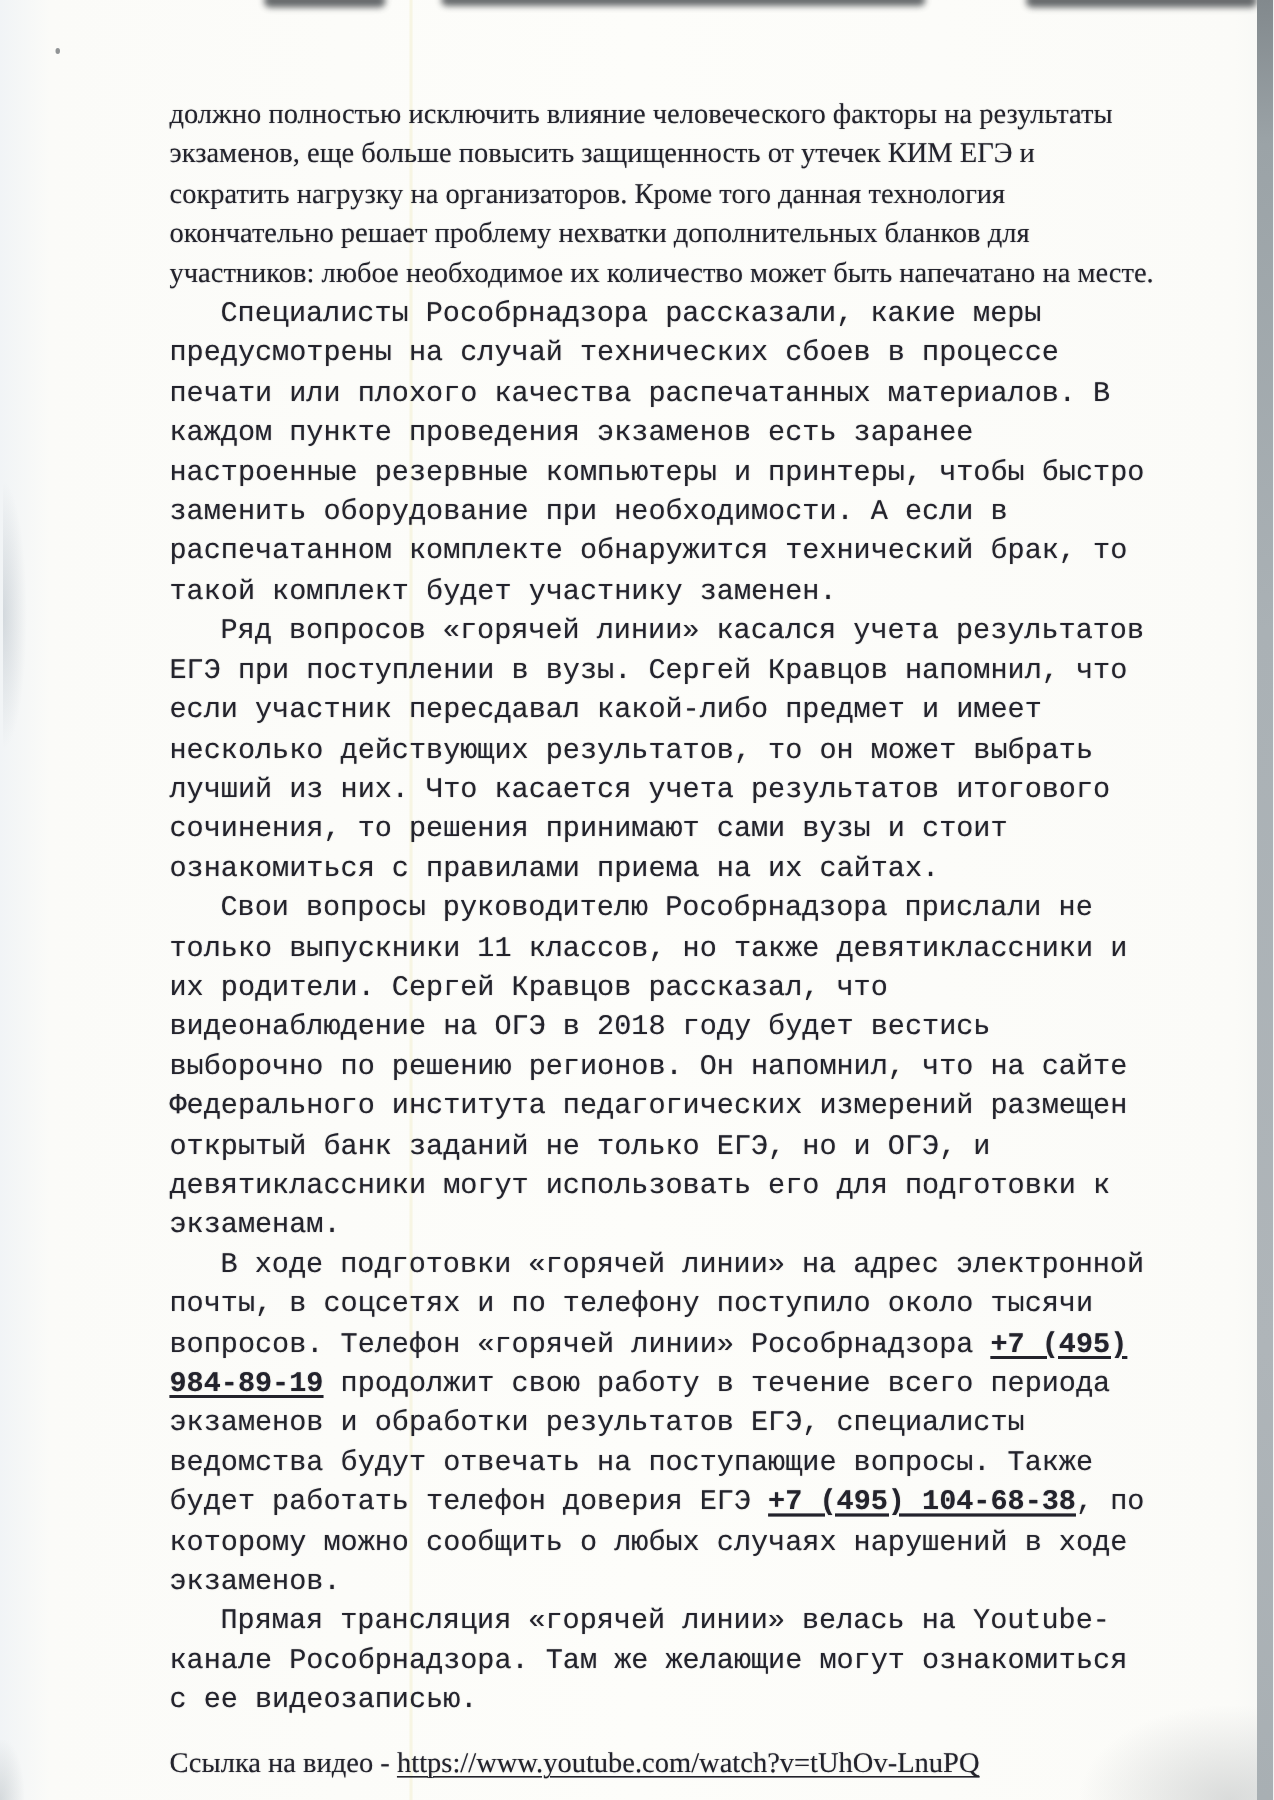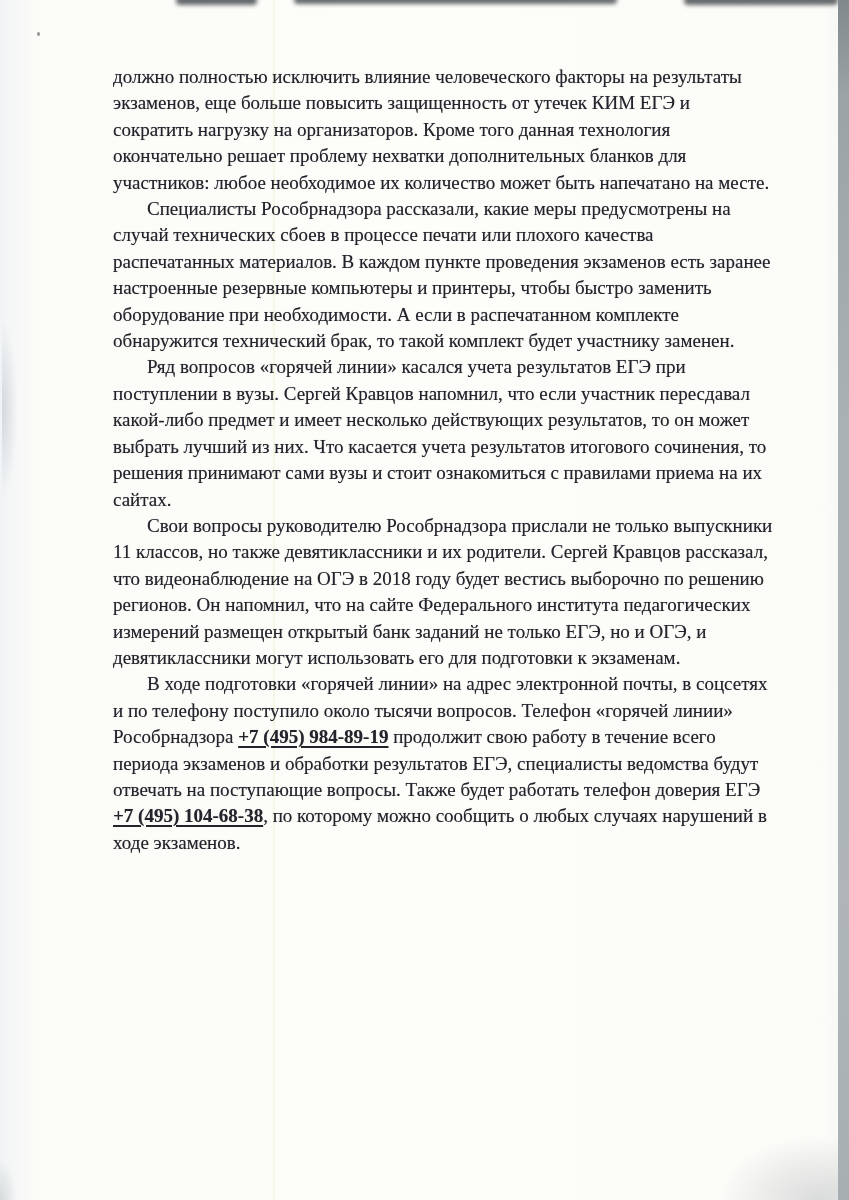--- a/index.html
+++ b/index.html
@@ -52,21 +52,21 @@
   }
   
   .text-block {
     position: absolute; left: 113px; top: 64px; width: 660px;
     color: #23232c;
     font-size: 19px;
     line-height: 26.4px;
     text-shadow: 0 0 0.8px rgba(35,35,44,0.45);
   }
   p.para { margin: 0; }
-  p.indent { text-indent: 34px; }
+  p.indent { text-indent: 34px; font-family: Liberation Mono, monospace; }
   p.gap-before { margin-top: 16px; }
   .phone {
     font-weight: 700;
     text-decoration: underline;
     text-decoration-thickness: 1.6px;
     text-underline-offset: 3px;
     text-align: right;
   }
   a.link {
     color: inherit;
@@ -89,14 +89,16 @@
   <div class="smudge-br"></div>
   <div class="corner-bl"></div>
   <div class="speck"></div>
 
   <div class="text-block" id="doc-body">
       <p class="para"><span>должно полностью исключить влияние человеческого факторы на результаты экзаменов, еще больше повысить защищенность от утечек КИМ ЕГЭ и сократить нагрузку на организаторов. Кроме того данная технология окончательно решает проблему нехватки дополнительных бланков для участников: любое необходимое их количество может быть напечатано на месте.</span></p>
       <p class="para indent"><span>Специалисты Рособрнадзора рассказали, какие меры предусмотрены на случай технических сбоев в процессе печати или плохого качества распечатанных материалов. В каждом пункте проведения экзаменов есть заранее настроенные резервные компьютеры и принтеры, чтобы быстро заменить оборудование при необходимости. А если в распечатанном комплекте обнаружится технический брак, то такой комплект будет участнику заменен.</span></p>
       <p class="para indent"><span>Ряд вопросов «горячей линии» касался учета результатов ЕГЭ при поступлении в вузы. Сергей Кравцов напомнил, что если участник пересдавал какой-либо предмет и имеет несколько действующих результатов, то он может выбрать лучший из них. Что касается учета результатов итогового сочинения, то решения принимают сами вузы и стоит ознакомиться с правилами приема на их сайтах.</span></p>
       <p class="para indent"><span>Свои вопросы руководителю Рособрнадзора прислали не только выпускники 11 классов, но также девятиклассники и их родители. Сергей Кравцов рассказал, что видеонаблюдение на ОГЭ в 2018 году будет вестись выборочно по решению регионов. Он напомнил, что на сайте Федерального института педагогических измерений размещен открытый банк заданий не только ЕГЭ, но и ОГЭ, и девятиклассники могут использовать его для подготовки к экзаменам.</span></p>
       <p class="para indent"><span>В ходе подготовки «горячей линии» на адрес электронной почты, в соцсетях и по телефону поступило около тысячи вопросов. Телефон «горячей линии» Рособрнадзора </span><span class="phone">+7 (495) 984-89-19</span><span> продолжит свою работу в течение всего периода экзаменов и обработки результатов ЕГЭ, специалисты ведомства будут отвечать на поступающие вопросы. Также будет работать телефон доверия ЕГЭ </span><span class="phone">+7 (495) 104-68-38</span><span>, по которому можно сообщить о любых случаях нарушений в ходе экзаменов.</span></p>
+      <p class="para indent"><span>Прямая трансляция «горячей линии» велась на Youtube-канале Рособрнадзора. Там же желающие могут ознакомиться с ее видеозаписью.</span></p>
+      <p class="para gap-before"><span>Ссылка на видео - </span><a class="link" href="#">https://www.youtube.com/watch?v=tUhOv-LnuPQ</a></p>
     </div>
 </div>
 
 </body></html>

